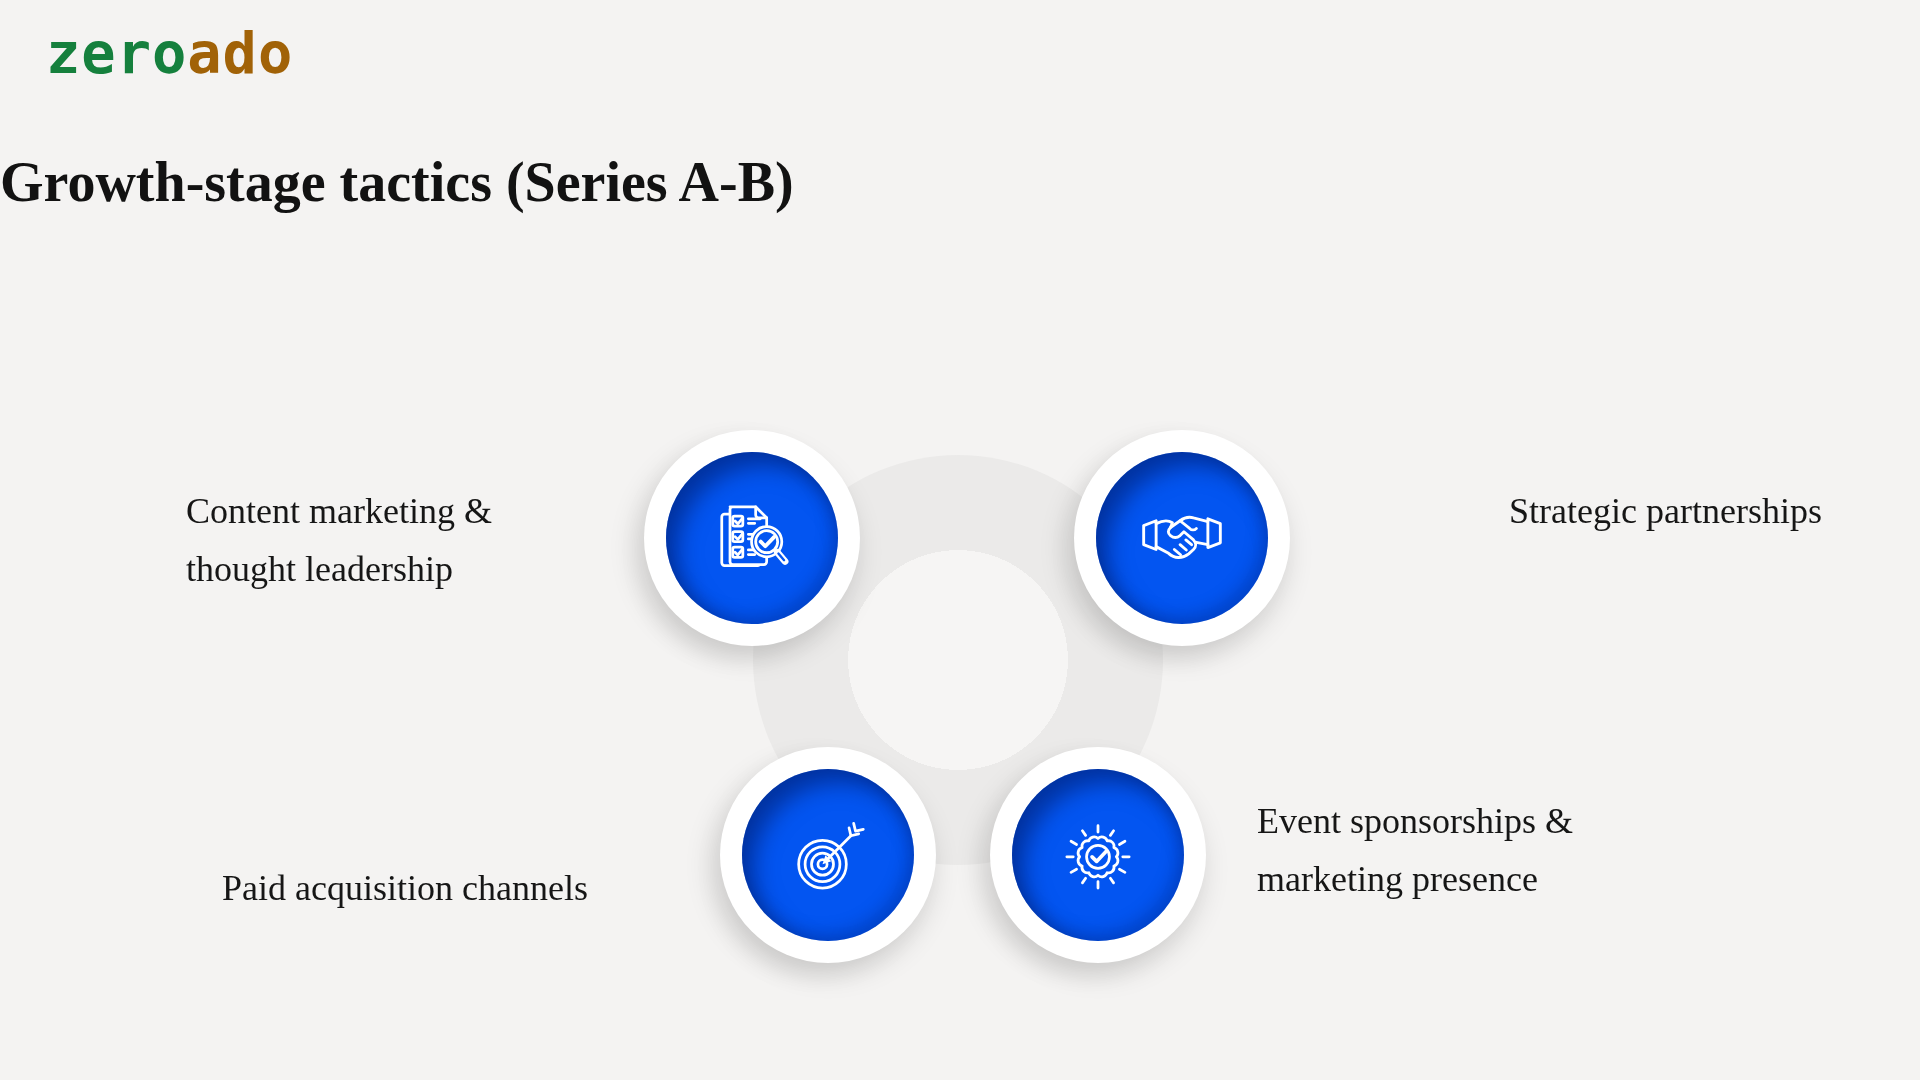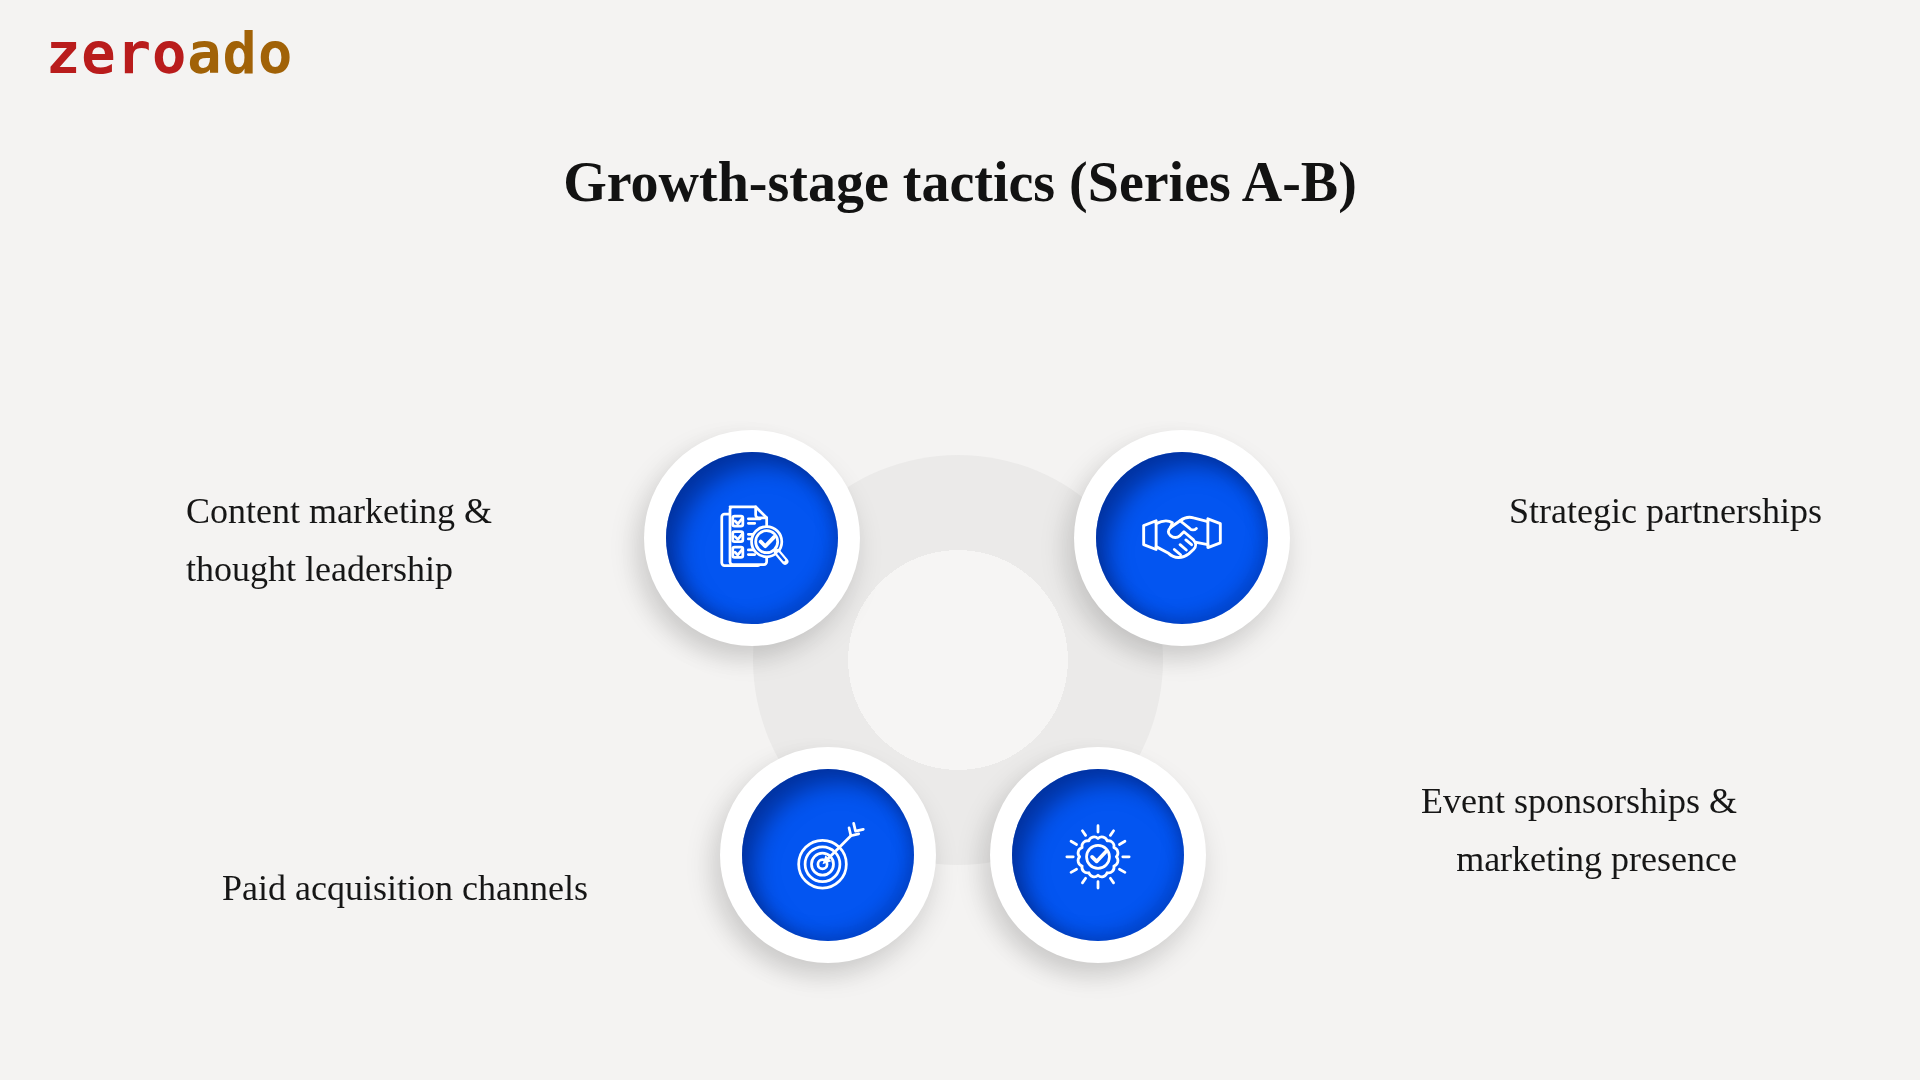--- a/index.html
+++ b/index.html
@@ -9,27 +9,27 @@
     background:#f4f3f2; overflow:hidden;
     font-family:"Liberation Sans", sans-serif; color:#141414;
   }
 
   
   .logo {
     position:absolute; left:46px; top:22px;
     font-family:"DejaVu Sans Mono", monospace;
     font-size:57px; font-weight:700; letter-spacing:1px; line-height:1.1;
   }
-  .logo .black { color:#b91c1c; }
+  .logo .black { color:#15803d; }
   .logo .blue  { color:#a16207; }
 
   
   .title {
     position:absolute; left:0; top:150px; width:100%;
-    text-align:center;
+    text-align:left;
     font-family:cursive;
     font-size:56px; font-weight:600; color:#121212;
   }
 
   
   .ring {
     position:absolute; left:753px; top:455px; width:410px; height:410px;
     border-radius:50%;
     background:radial-gradient(closest-side, #f6f5f4 0 53.6%, #ebeae9 53.6% 100%);
     z-index:1;
@@ -58,21 +58,21 @@
   
   .label {
     position:absolute; z-index:3;
     font-family:cursive;
     font-size:36px; line-height:58px; font-weight:500; color:#161616;
     white-space:nowrap;
   }
   .label-tl { left:186px;  top:482px; width:440px; }
   .label-tr { left:1342px; top:482px; width:480px; text-align:right; }
   .label-bl { left:222px;  top:859px; width:540px; text-align:left; }
-  .label-br { left:1257px; top:772px; width:480px; text-align:right; }
+  .label-br { left:1257px; top:792px; width:480px; text-align:left; }
 </style>
 </head>
 <body>
 
 <div id="stage">
 
   <div class="logo">
     <span class="black">zero</span><span class="blue">ado</span>
   </div>
 

